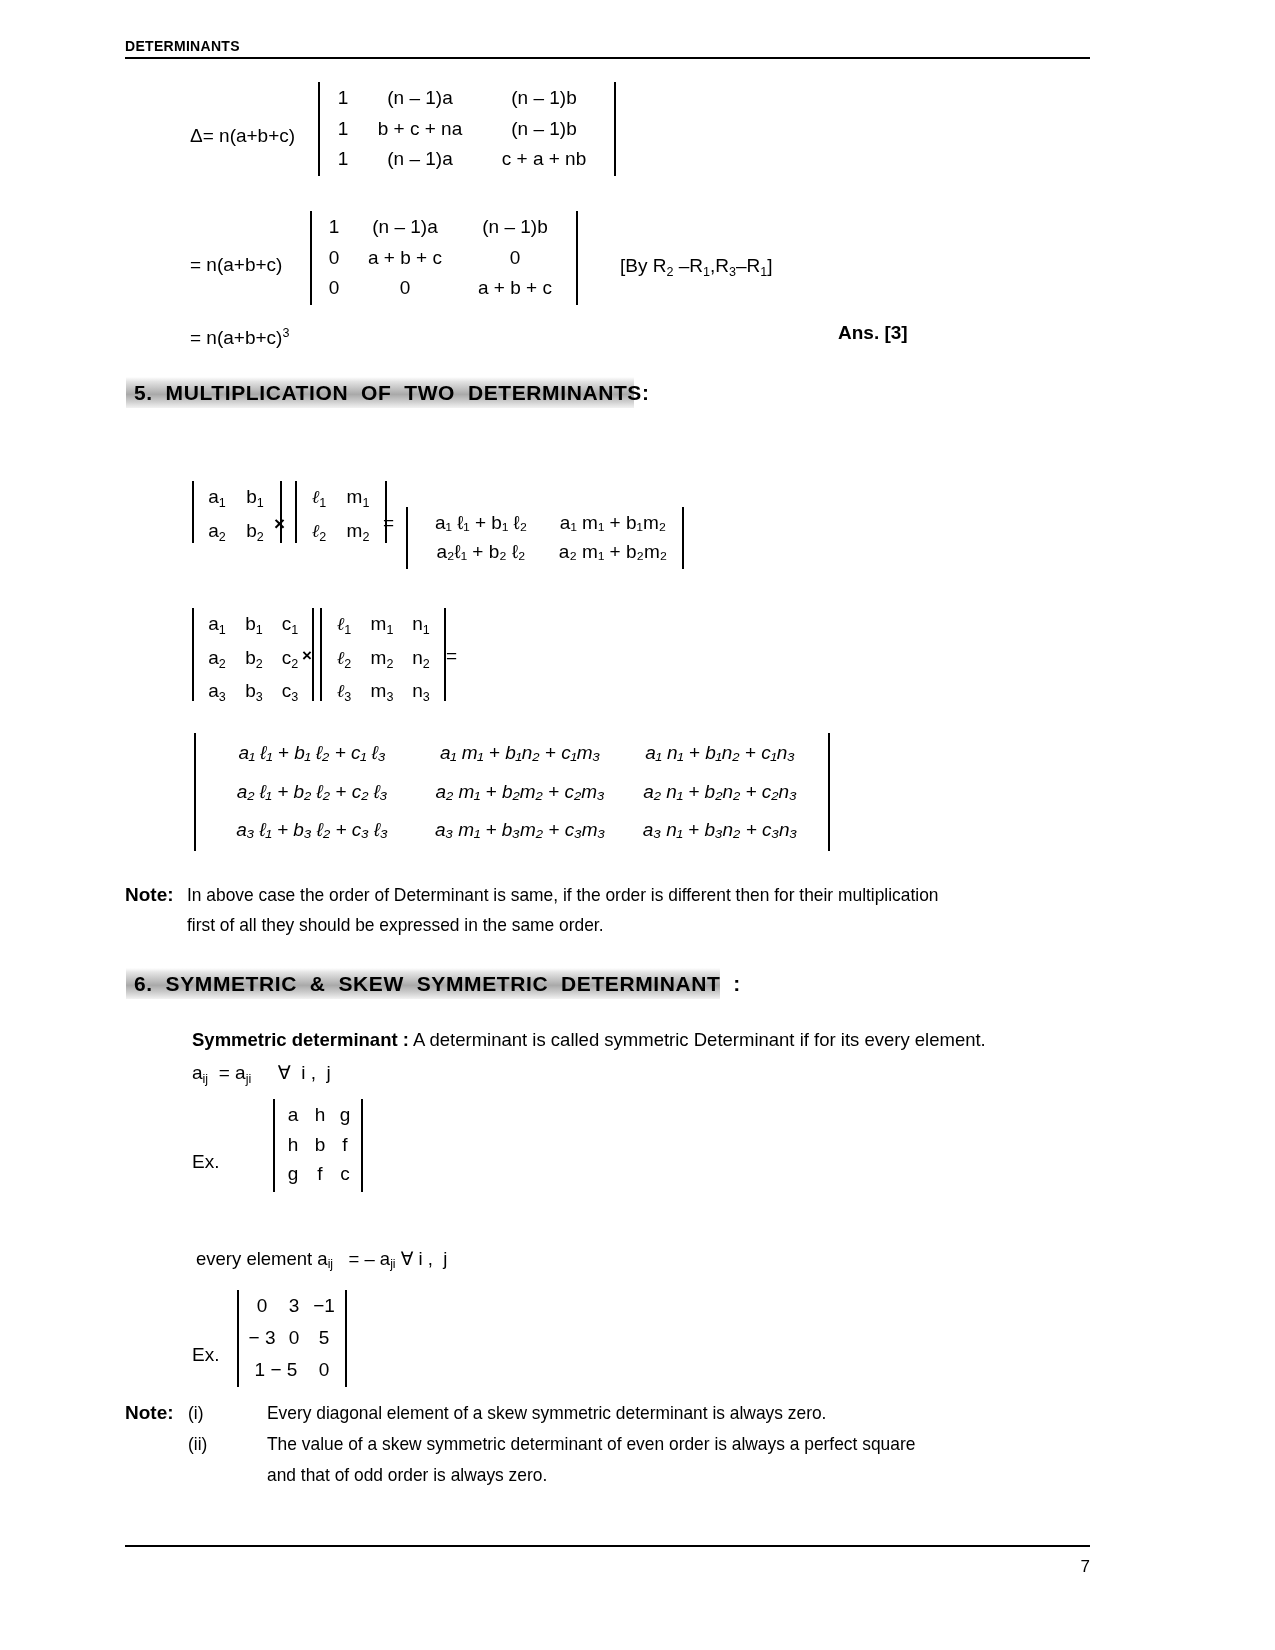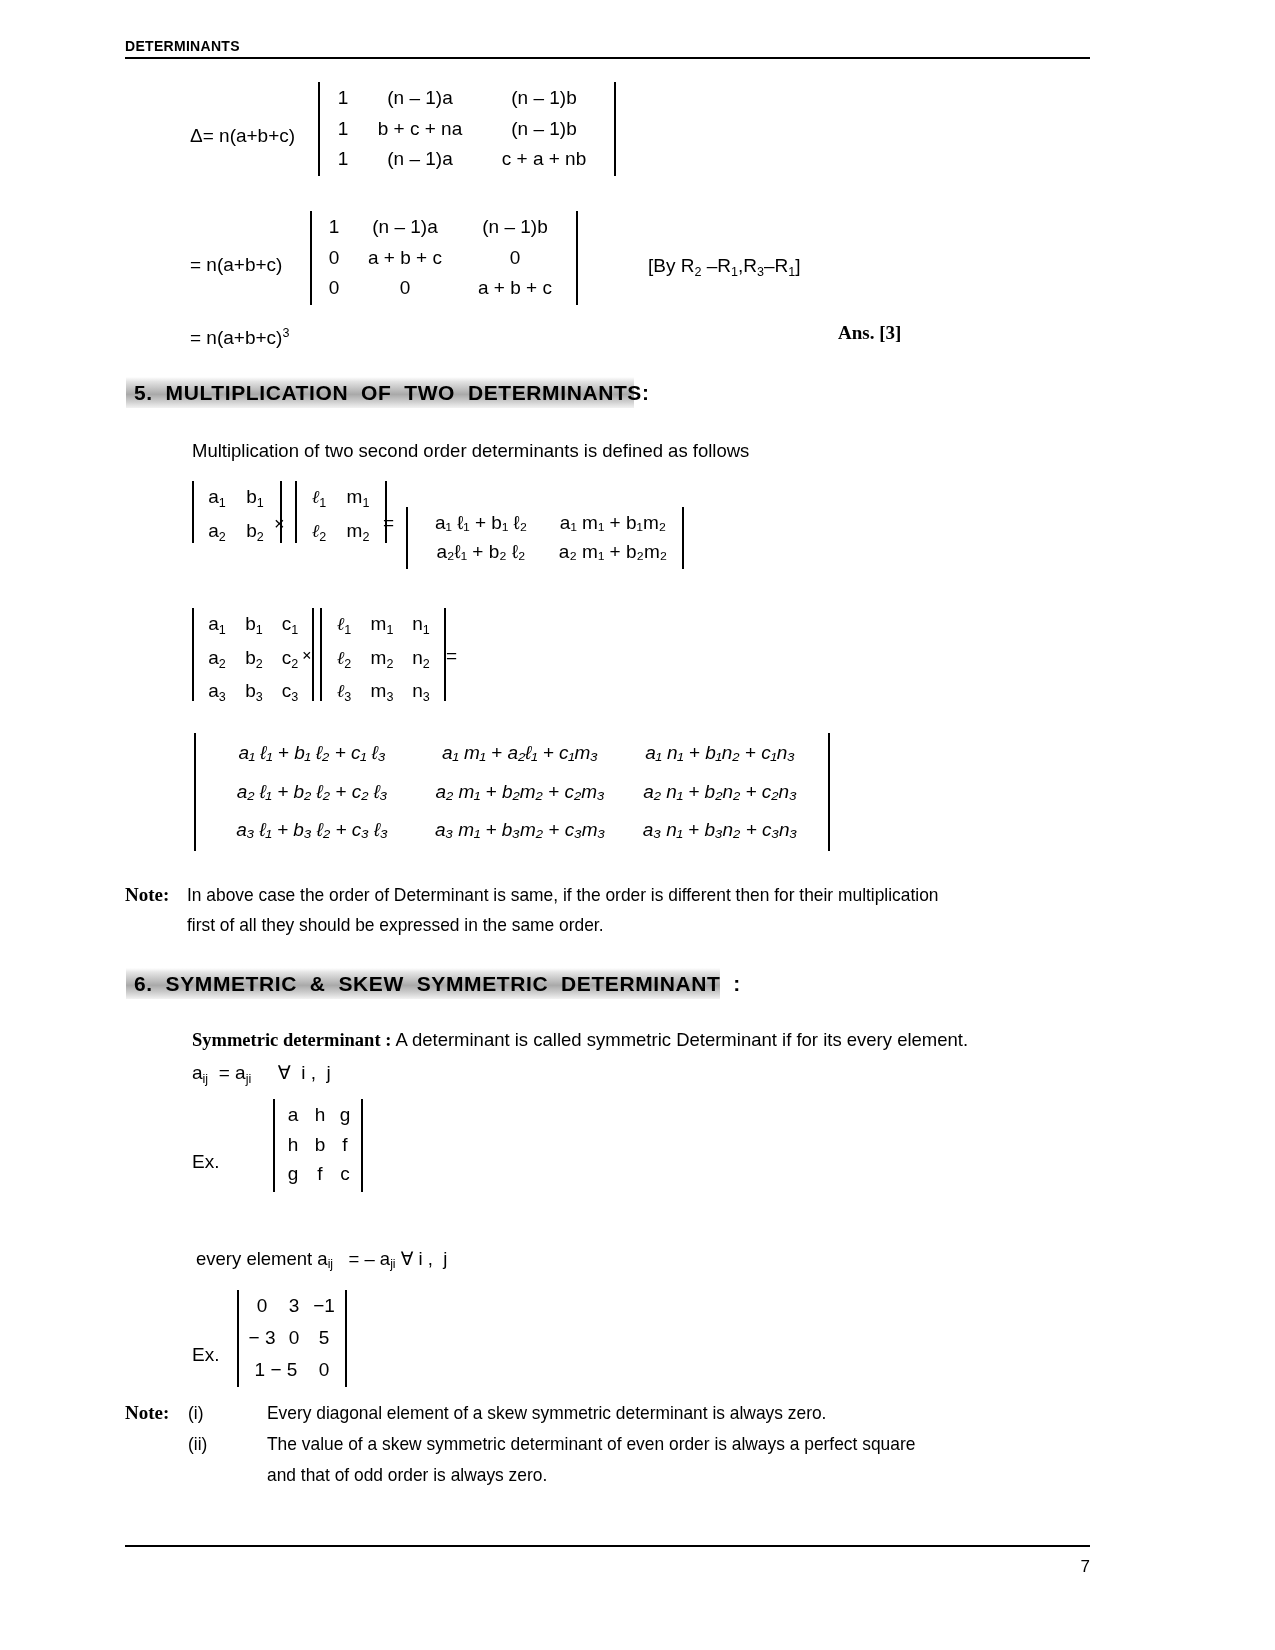--- a/index.html
+++ b/index.html
@@ -78,21 +78,21 @@
   }
 
   
   .txt {
     position: absolute;
     font-size: 19px;
     line-height: 26px;
     white-space: nowrap;
   }
   .cond { transform: scaleX(0.915); transform-origin: left top; }
-  .b { font-weight: bold; font-family: Liberation Serif, serif; }
+  .b { font-weight: bold; }
   .sub { font-size: 0.66em; vertical-align: -0.28em; }
   .sup { font-size: 0.66em; vertical-align: 0.52em; }
   .ell {
     font-family: "DejaVu Serif", serif;
     font-style: italic;
     font-size: 0.95em;
   }
 
   
   .det {
@@ -160,35 +160,34 @@
       <span>0</span>
       <span>a + b + c</span>
       <span>0</span>
       <span>0</span>
       <span>0</span>
       <span>a + b + c</span>
     </div>
     <div class="bar"></div>
   </div>
 
-  <div class="txt" style="left:620px; top:253px;margin-left:28px;">
+  <div class="txt" style="left:620px; top:253px;">
     <span>[By R</span><span class="sub">2</span><span> –R</span><span class="sub">1</span><span>,R</span><span class="sub">3</span><span>–R</span><span class="sub">1</span><span>]</span>
   </div>
 
   <div class="txt" style="left:190px; top:320px;">
     <span>= n(a+b+c)</span><span class="sup">3</span>
   </div>
 
   <div class="txt b" style="left:838px; top:320px;">Ans. [3]</div>
 
   <div class="banner" style="left:126px; top:377px; width:508px;">
     <span class="banner-txt">5.  MULTIPLICATION  OF  TWO  DETERMINANTS:</span>
   </div>
 
-  <div class="txt" style="left:192px; top:438px; font-size:18.5px;">Multiplication of two second order determinants is defined as follows</div>
 
   <div class="det" style="left:192px; top:481px; height:62px;">
     <div class="bar"></div>
     <div class="det-grid" style="grid-template-columns:36px 40px;">
       <span><span>a</span><span class="sub">1</span></span>
       <span><span>b</span><span class="sub">1</span></span>
       <span><span>a</span><span class="sub">2</span></span>
       <span><span>b</span><span class="sub">2</span></span>
     </div>
     <div class="bar"></div>
@@ -254,21 +253,21 @@
     </div>
     <div class="bar"></div>
   </div>
 
   <div class="inline-op" style="left:446px; top:645px;">=</div>
 
   <div class="det" style="left:194px; top:733px; height:118px;">
     <div class="bar"></div>
     <div class="det-grid" style="grid-template-columns:216px 200px 200px; row-gap:10px; padding:6px 8px;font-style:italic;">
       <span>a₁ ℓ₁  + b₁ ℓ₂ + c₁ ℓ₃</span>
-      <span>a₁ m₁ + a₂ℓ₁ + c₁m₃</span>
+      <span>a₁ m₁ + b₁n₂ + c₁m₃</span>
       <span>a₁ n₁ + b₁n₂ + c₁n₃</span>
       <span>a₂ ℓ₁  + b₂ ℓ₂ + c₂ ℓ₃</span>
       <span>a₂ m₁ + b₂m₂ + c₂m₃</span>
       <span>a₂ n₁ + b₂n₂ + c₂n₃</span>
       <span>a₃ ℓ₁  + b₃ ℓ₂ + c₃ ℓ₃</span>
       <span>a₃ m₁ + b₃m₂ + c₃m₃</span>
       <span>a₃ n₁ + b₃n₂ + c₃n₃</span>
     </div>
     <div class="bar"></div>
   </div>

